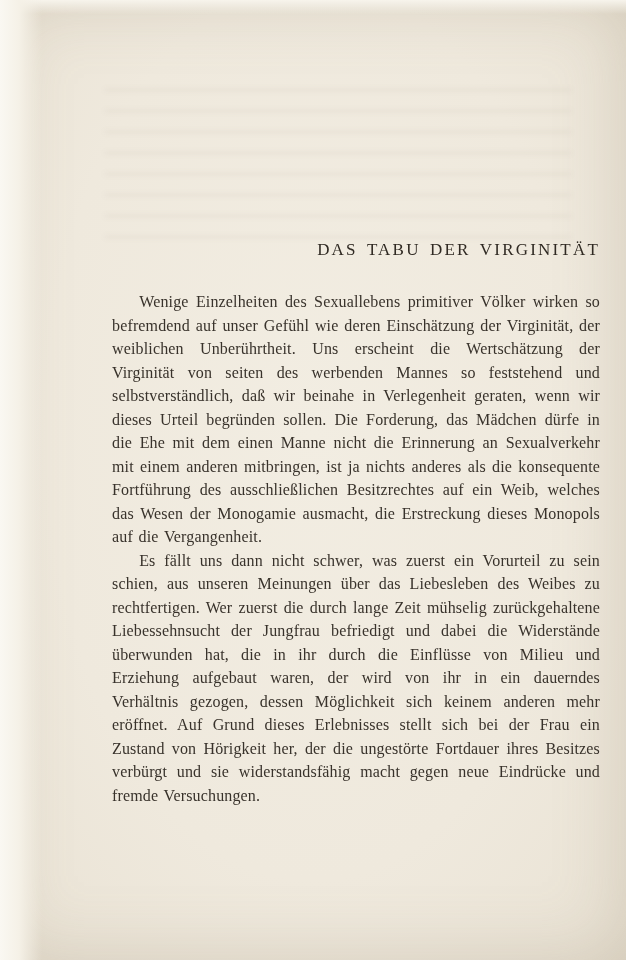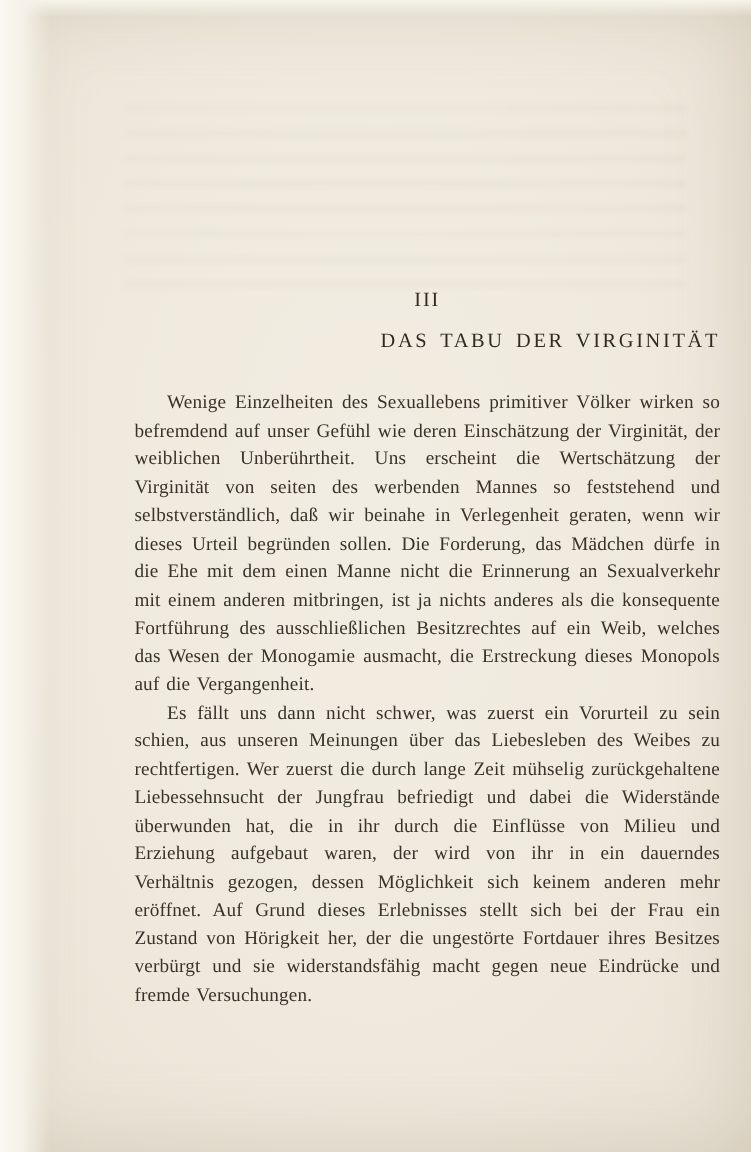--- a/index.html
+++ b/index.html
@@ -84,18 +84,17 @@
 </style>
 </head>
 <body>
 
 <div class="scan">
   <div class="edge-top"></div>
   <div class="edge-left"></div>
   <div class="showthrough"></div>
 
   <div class="content">
-    <div class="chapter-number">III</div>
     <h1 class="chapter-title">DAS TABU DER VIRGINITÄT</h1>
     <p class="para">Wenige Einzelheiten des Sexuallebens primitiver Völker wirken so befremdend auf unser Gefühl wie deren Einschätzung der Virginität, der weiblichen Unberührtheit. Uns erscheint die Wertschätzung der Virginität von seiten des werbenden Mannes so feststehend und selbstverständlich, daß wir beinahe in Verlegenheit geraten, wenn wir dieses Urteil begründen sollen. Die Forderung, das Mädchen dürfe in die Ehe mit dem einen Manne nicht die Erinnerung an Sexualverkehr mit einem anderen mitbringen, ist ja nichts anderes als die konsequente Fortführung des ausschließlichen Besitzrechtes auf ein Weib, welches das Wesen der Monogamie ausmacht, die Erstreckung dieses Monopols auf die Vergangenheit.</p>
     <p class="para">Es fällt uns dann nicht schwer, was zuerst ein Vorurteil zu sein schien, aus unseren Meinungen über das Liebesleben des Weibes zu rechtfertigen. Wer zuerst die durch lange Zeit mühselig zurückgehaltene Liebessehnsucht der Jungfrau befriedigt und dabei die Widerstände überwunden hat, die in ihr durch die Einflüsse von Milieu und Erziehung aufgebaut waren, der wird von ihr in ein dauerndes Verhältnis gezogen, dessen Möglichkeit sich keinem anderen mehr eröffnet. Auf Grund dieses Erlebnisses stellt sich bei der Frau ein Zustand von Hörigkeit her, der die ungestörte Fortdauer ihres Besitzes verbürgt und sie widerstandsfähig macht gegen neue Eindrücke und fremde Versuchungen.</p>
   </div>
 </div>
 
 </body></html>

